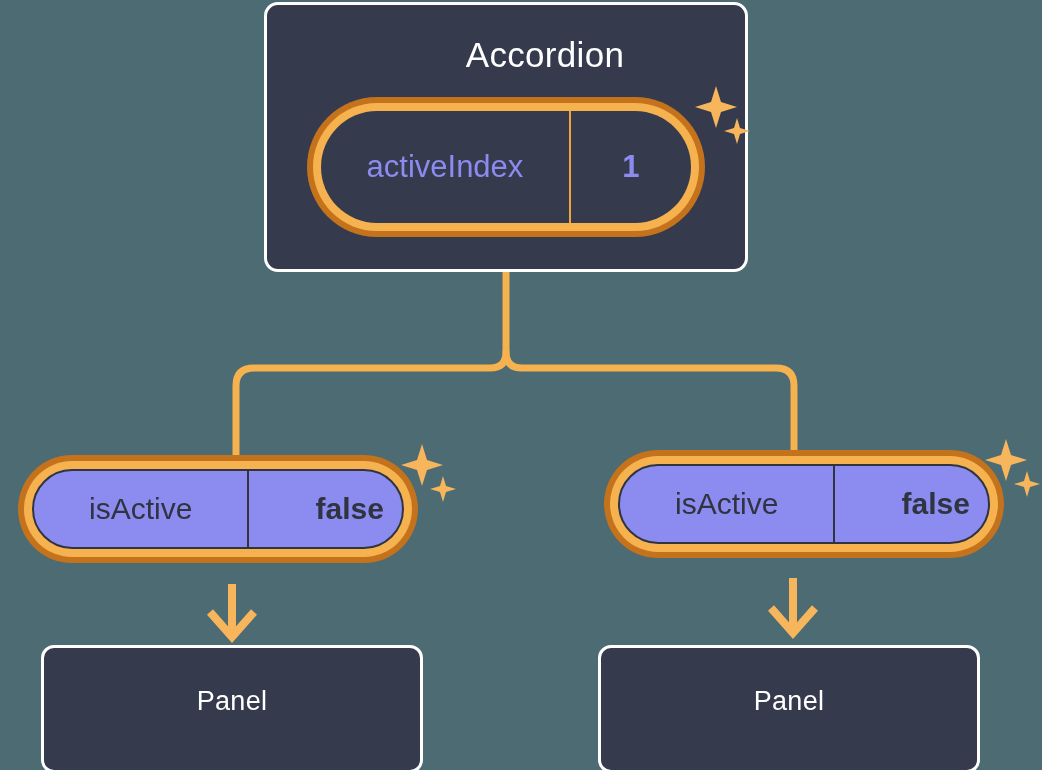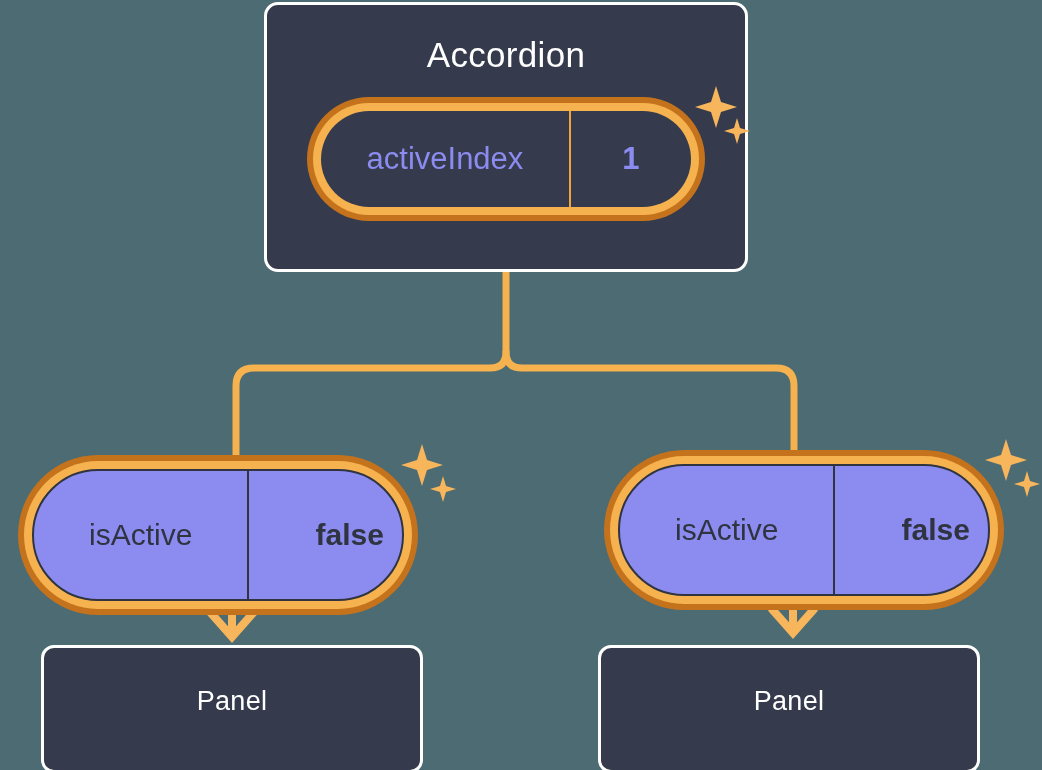--- a/index.html
+++ b/index.html
@@ -49,20 +49,21 @@
   
   #accordion-card {
     left: 264px;
     top: 2px;
     width: 484px;
     height: 270px;
   }
   #accordion-card .card-title {
     top: 30px;
     font-size: 35px;
+    padding-left: 39px;
   }
 
   
   .panel-card {
     width: 382px;
     height: 128px;
     border-radius: 13px;
   }
   #panel-left  { left: 41px;  top: 645px; }
   #panel-right { left: 598px; top: 645px; }
@@ -101,42 +102,42 @@
     align-items: center;
     justify-content: center;
     white-space: nowrap;
   }
 
   
   #pill-accordion {
     left: 307px;
     top: 97px;
     width: 398px;
-    height: 124px;
+    height: 140px;
   }
   #pill-accordion .pill-inner {
     background: #353b4d;
   }
   #pill-accordion .pill-key {
     flex: 0 0 67%;
     color: #8b8bf0;
     font-size: 31px;
     border-right: 2px solid #f0a63c;
   }
   #pill-accordion .pill-val {
     flex: 1;
     color: #8b8bf0;
     font-size: 31px;
     font-weight: bold;
   }
 
   
   .pill-bool {
     width: 400px;
-    height: 160px;
+    height: 108px;
     text-align: right;
   }
   #pill-left  { left: 18px;  top: 455px; }
   #pill-right { left: 604px; top: 450px; }
   .pill-bool .pill-inner {
     background: #8b8bf0;
     border: 2px solid #2f3440;
   }
   .pill-bool .pill-key {
     flex: 0 0 58%;

